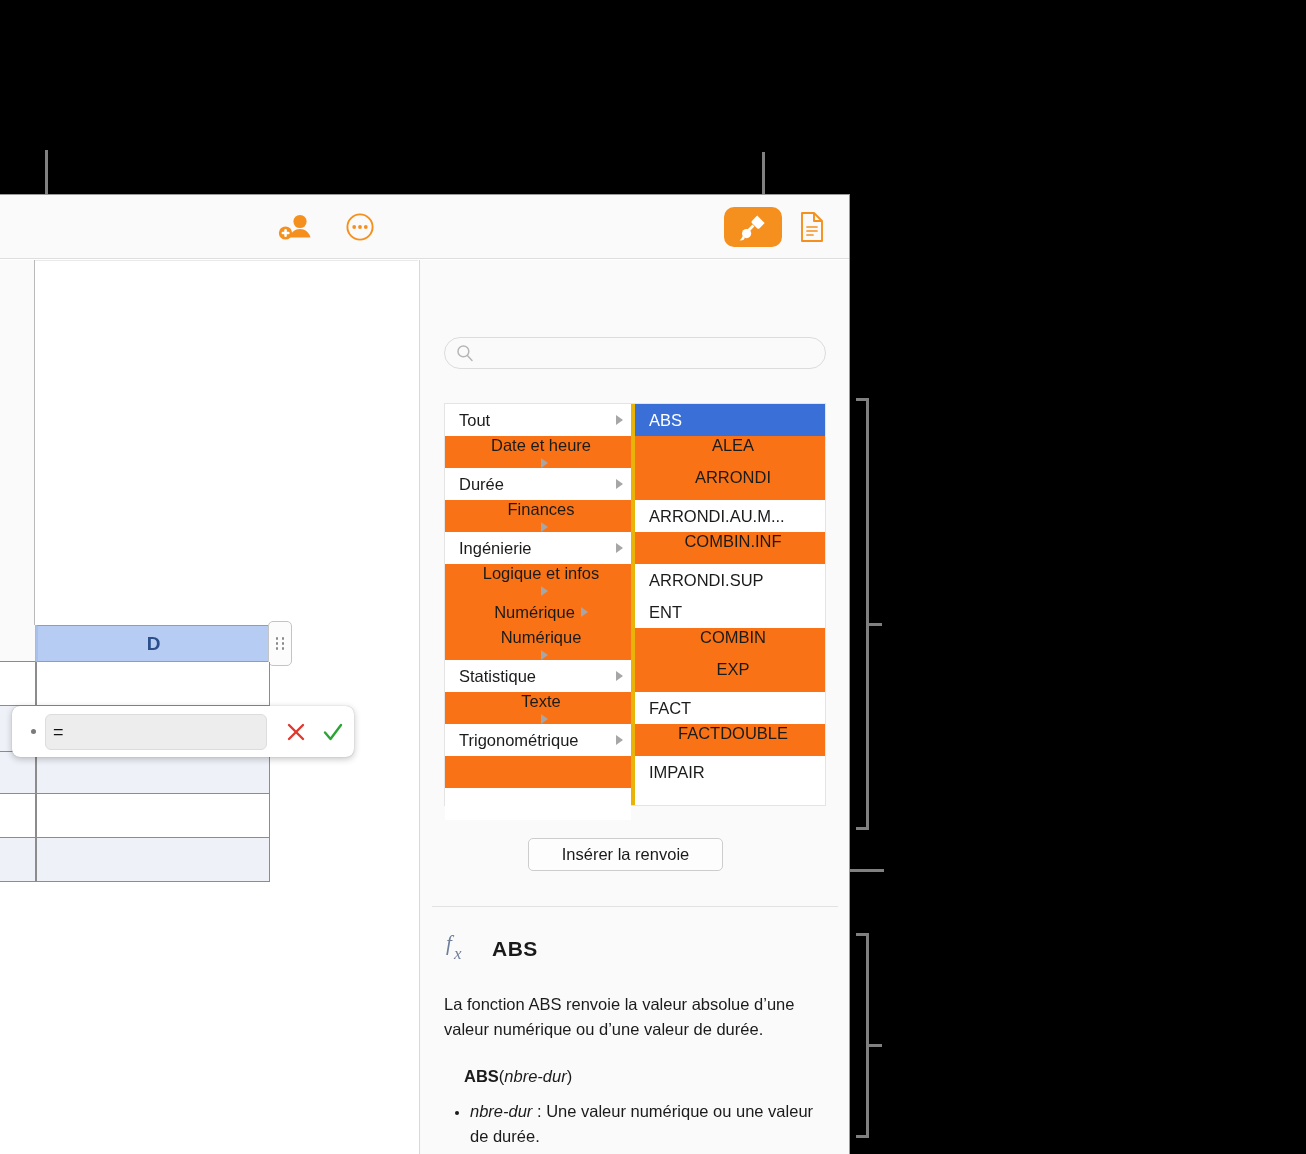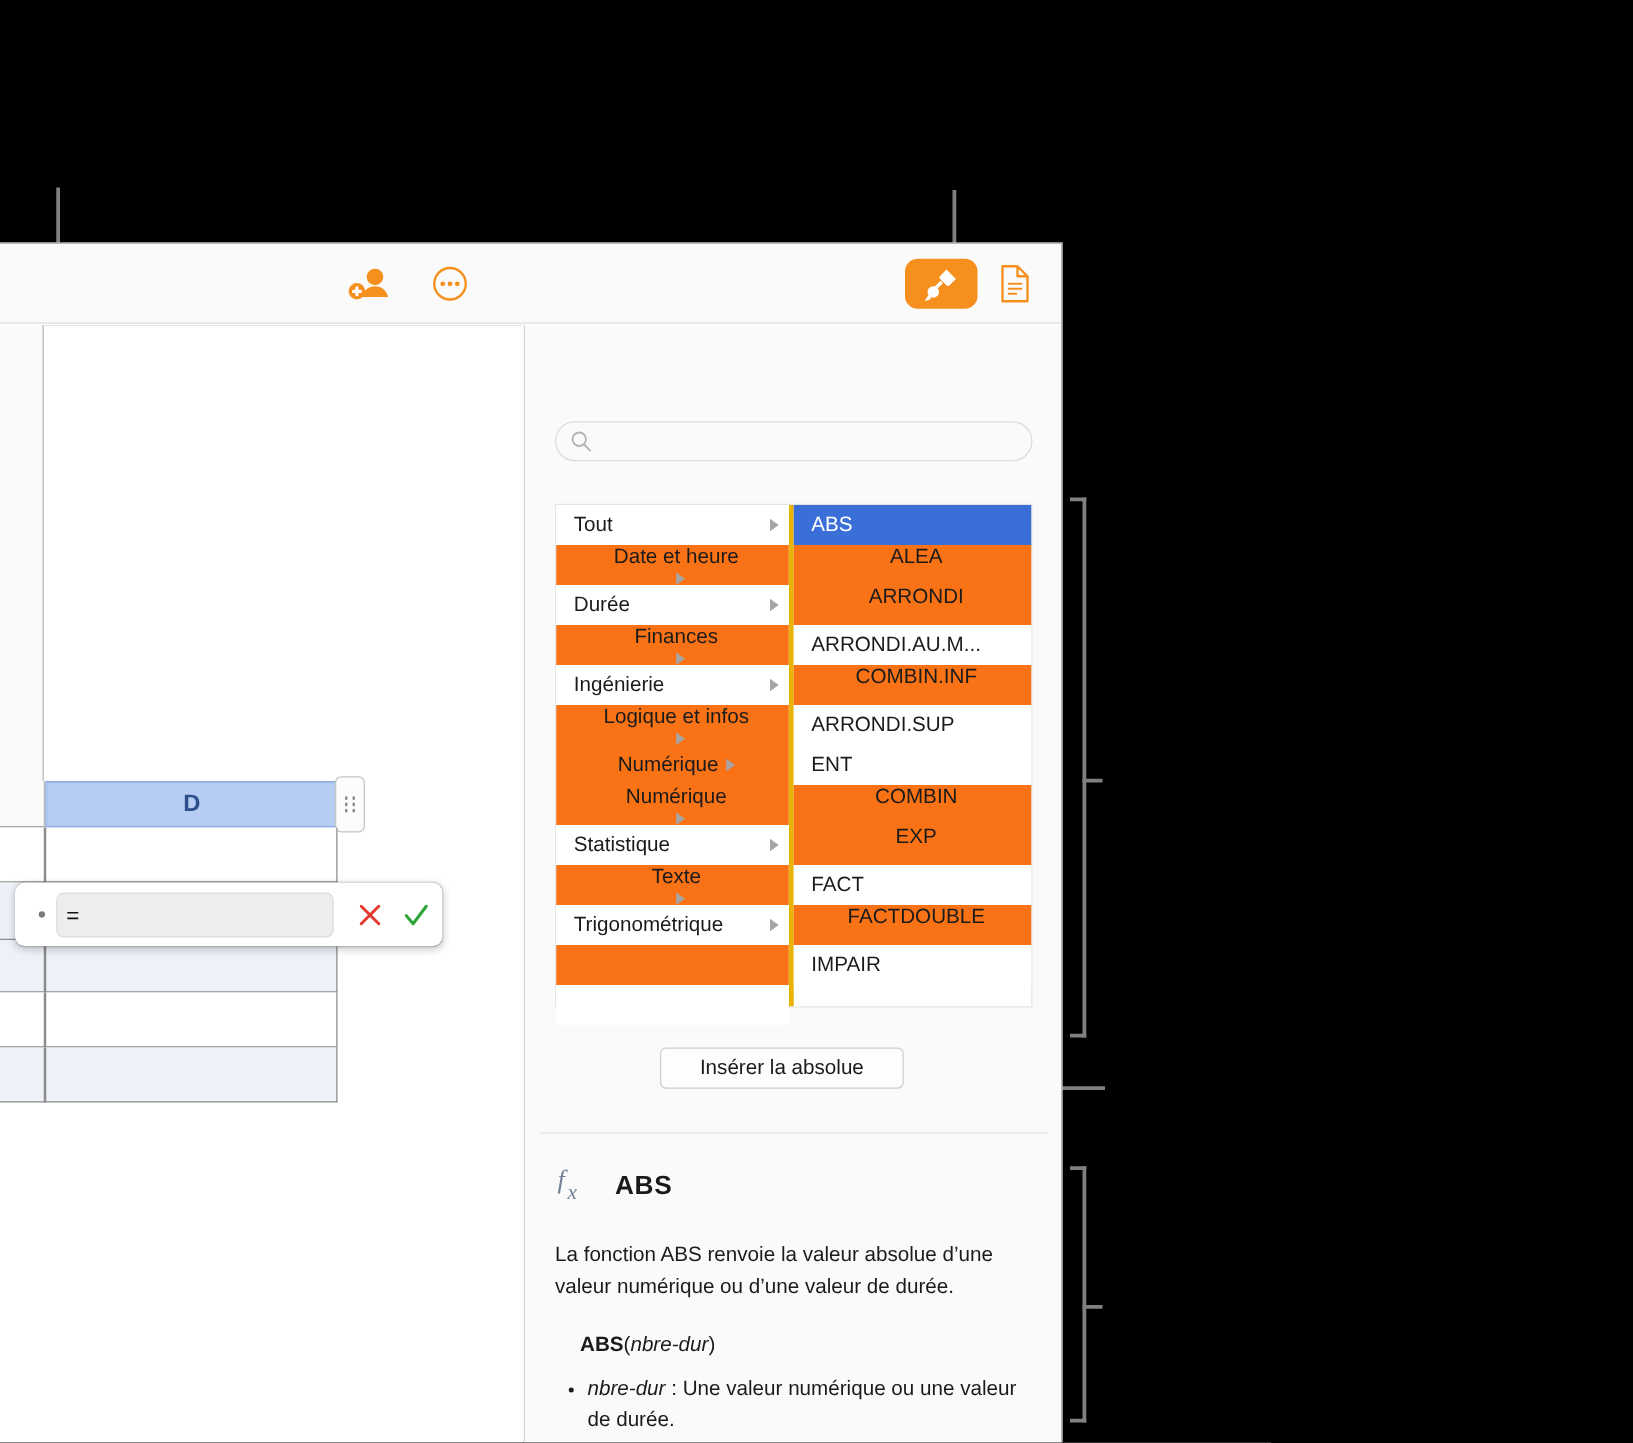--- a/index.html
+++ b/index.html
@@ -421,21 +421,21 @@
             <div class="lrow zebra">
               <span class="lbl">FACTDOUBLE</span>
             </div>
             <div class="lrow">
               <span class="lbl">IMPAIR</span>
             </div>
           </div>
       </div>
 
       <div id="insert-btn">
-        <span>Insérer la absolue</span>
+        <span>Insérer la renvoie</span>
       </div>
 
       <div id="panel-divider"></div>
 
       <div id="desc">
         <div id="fx-title">
           <svg width="34" height="34" viewBox="0 0 34 34">
             <text x="2" y="18" font-family="Liberation Serif, serif" font-style="italic" font-size="21" fill="#6f7f99">f</text>
             <text x="10" y="27" font-family="Liberation Serif, serif" font-style="italic" font-size="17" fill="#6f7f99">x</text>
           </svg>

